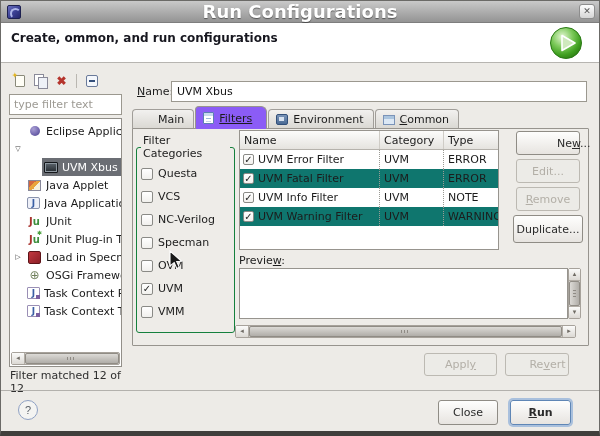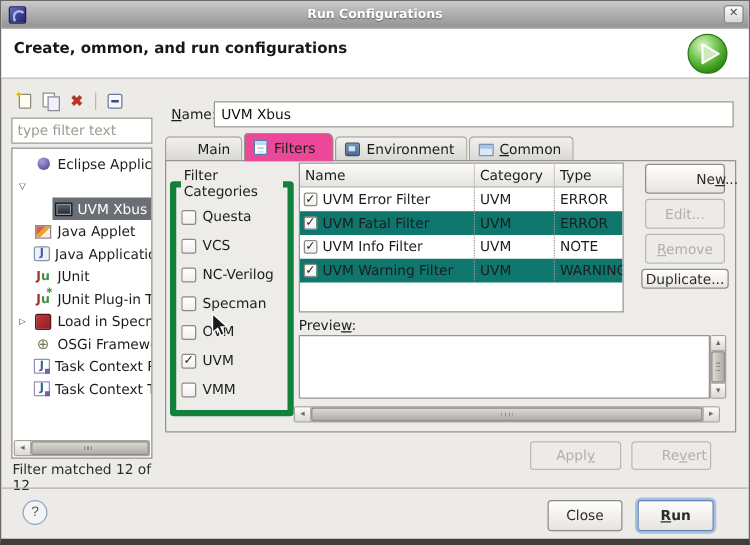--- a/index.html
+++ b/index.html
@@ -8,21 +8,21 @@
     font-family:"DejaVu Sans","Liberation Sans",sans-serif;font-size:11px;color:#1c1c1c;
     border:1px solid #6b6a67;border-bottom:5px solid #403f3c;overflow:hidden;}
   
   .titlebar{position:absolute;left:0;top:0;width:100%;height:22px;
     background:linear-gradient(#c9c9c9,#a9a9a9 60%,#949494);border-bottom:1px solid #7e7e7e;
     display:flex;align-items:center;padding:0 4px;}
   .win-icon{width:14px;height:14px;border-radius:2px;margin-left:2px;position:relative;flex:none;
     background:linear-gradient(135deg,#6a6fc0 0%,#3a3f92 55%,#23266b 100%);border:1px solid #1d2050;}
   .win-icon::after{content:"";position:absolute;left:2px;top:2px;width:7px;height:7px;border-radius:50%;
     border:2px solid #aeb6e8;border-right-color:transparent;border-bottom-color:transparent;}
-  .win-title{flex:1;text-align:center;font-weight:bold;font-size:10px;color:#ffffff;
+  .win-title{flex:1;text-align:center;font-weight:bold;font-size:18px;color:#ffffff;
     text-shadow:0 1px 1px rgba(0,0,0,.45);}
   .win-close{width:16px;height:15px;border-radius:3px;border:1px solid #8d8d8d;flex:none;
     background:linear-gradient(#fdfdfd,#d5d5d5);color:#555;font-size:9px;line-height:13px;
     text-align:center;cursor:default;}
   
   .header{position:absolute;left:0;top:22px;width:100%;height:40px;background:#ffffff;
     border-bottom:1px solid #b7b5b1;}
   .header .subtitle{position:absolute;left:10px;top:8px;font-size:12px;font-weight:bold;color:#17171f;}
   .play-badge{position:absolute;right:16px;top:3px;width:34px;height:34px;}
   
@@ -89,38 +89,38 @@
   .sbv .sb-thumb::after{content:"";position:absolute;top:50%;left:3px;right:3px;height:7px;margin-top:-4px;
     background:repeating-linear-gradient(#8f8b85 0 1px,transparent 1px 3px);}
   
   .name-label{position:absolute;left:136px;top:84px;}
   .name-input{position:absolute;left:170px;top:80px;width:416px;height:21px;border:1px solid #9b988f;
     background:#fff;font:11px "DejaVu Sans",sans-serif;padding:0 5px;color:#111;}
   .tabs{position:absolute;left:131px;top:105px;height:23px;display:flex;align-items:flex-end;}
   .tab{display:flex;align-items:center;height:20px;padding:0 9px 0 7px;margin-right:1px;
     border:1px solid #a19e99;border-bottom:none;border-radius:4px 4px 0 0;
     background:linear-gradient(#f2f1ef,#d9d7d2);cursor:default;position:relative;}
-  .tab.active{height:23px;background:#ec4899;border-color:#97948e;z-index:3;border-radius:4px 6px 0 0;
-    padding-right:14px;}
+  .tab.active{height:23px;background:#8b5cf6;border-color:#97948e;z-index:3;border-radius:4px 6px 0 0;
+    padding-right:14px;text-decoration:underline;}
   .tic{width:13px;height:12px;margin-right:5px;position:relative;flex:none;font-style:normal;
     display:inline-flex;align-items:center;justify-content:center;}
   .tic-main{color:#c4372a;font-size:12px;}
   .tic-filters{width:11px;height:12px;background:#fff;border:1px solid #5b7db3;border-radius:1px;}
   .tic-filters::before{content:"";position:absolute;left:0;right:0;top:0;height:3px;background:#c7d8ee;}
   .tic-filters::after{content:"";position:absolute;left:2px;right:2px;top:5px;height:1px;background:#9db6d9;
     box-shadow:0 3px 0 #c6d5ea;}
   .tic-environment{width:12px;height:11px;background:linear-gradient(#7a94b8,#4a6a94);
     border:1px solid #32507a;border-radius:2px;}
   .tic-environment::after{content:"";position:absolute;left:2px;top:2px;width:5px;height:4px;background:#d7e2f0;}
   .tic-common{width:12px;height:10px;background:#dce8f5;border:1px solid #7a93b8;}
   .tic-common::before{content:"";position:absolute;left:0;right:0;top:0;height:3px;background:#aac4de;}
   .tabpanel{position:absolute;left:131px;top:127px;width:457px;height:218px;background:#eeece8;
     border:1px solid #97948e;border-radius:1px;z-index:1;}
   
-  .categories{position:absolute;left:135px;top:133px;width:99px;height:199px;border:5px solid #15803d;
+  .categories{position:absolute;left:135px;top:133px;width:99px;height:199px;border:1px solid #15803d;
     border-radius:3px;margin:0;padding:2px 4px;z-index:2;}
   .categories legend{font-size:11px;padding:0 2px;color:#222;}
   .cat-row{display:flex;align-items:center;height:23px;gap:5px;white-space:nowrap;overflow:hidden;}
   .cb{width:12px;height:12px;border:1px solid #8a8a86;background:linear-gradient(#ffffff,#f1f0ed);
     border-radius:2px;display:inline-flex;align-items:center;justify-content:center;flex:none;}
   .cb.checked::after{content:"✓";font-size:10px;font-weight:bold;color:#1e1e1e;margin-top:-1px;}
   
   .ftable{position:absolute;left:238px;top:129px;width:260px;height:120px;background:#fff;
     border:1px solid #97948e;overflow:hidden;z-index:2;}
   .thead{display:flex;height:19px;background:linear-gradient(#fcfcfb,#e5e3df);
@@ -137,21 +137,21 @@
   .trow .cb{width:11px;height:11px;}
   
   .push{position:absolute;font-family:"DejaVu Sans","Liberation Sans",sans-serif;font-size:11px;color:#2b2b2b;
     background:linear-gradient(#fefefd,#e7e4e0);border:1px solid #8f8c85;border-radius:3px;
     text-align:center;padding:0;z-index:2;}
   .push.disabled{color:#b3afa7;background:#ecebe7;border-color:#bcb9b2;}
   .push.default-btn{box-shadow:0 0 0 2px #a9c0dd;border-color:#5f86b5;}
   .act-new{left:515px;top:130px;width:64px;height:24px;padding-left:40px;}
   .act-edit{left:515px;top:158px;width:64px;height:24px;}
   .act-remove{left:515px;top:186px;width:64px;height:24px;}
-  .act-duplicate{left:512px;top:214px;width:70px;height:16px;}
+  .act-duplicate{left:512px;top:214px;width:70px;height:28px;}
   .preview-label{position:absolute;left:238px;top:253px;z-index:2;}
   .preview-box{position:absolute;left:238px;top:267px;width:329px;height:51px;background:#fff;
     border:1px solid #97948e;z-index:2;}
   .preview-vscroll{left:567px;top:267px;height:51px;z-index:2;}
   .main-hscroll{position:absolute;left:234px;top:324px;width:341px;z-index:2;}
   .apply-btn{left:423px;top:352px;width:73px;height:23px;}
   .revert-btn{left:504px;top:352px;width:64px;height:23px;padding-left:21px;}
   
   .footer-sep{position:absolute;left:0;top:389px;width:100%;height:1px;background:#b3b1ad;}
   .help-btn{position:absolute;left:17px;top:399px;width:20px;height:20px;border-radius:50%;

